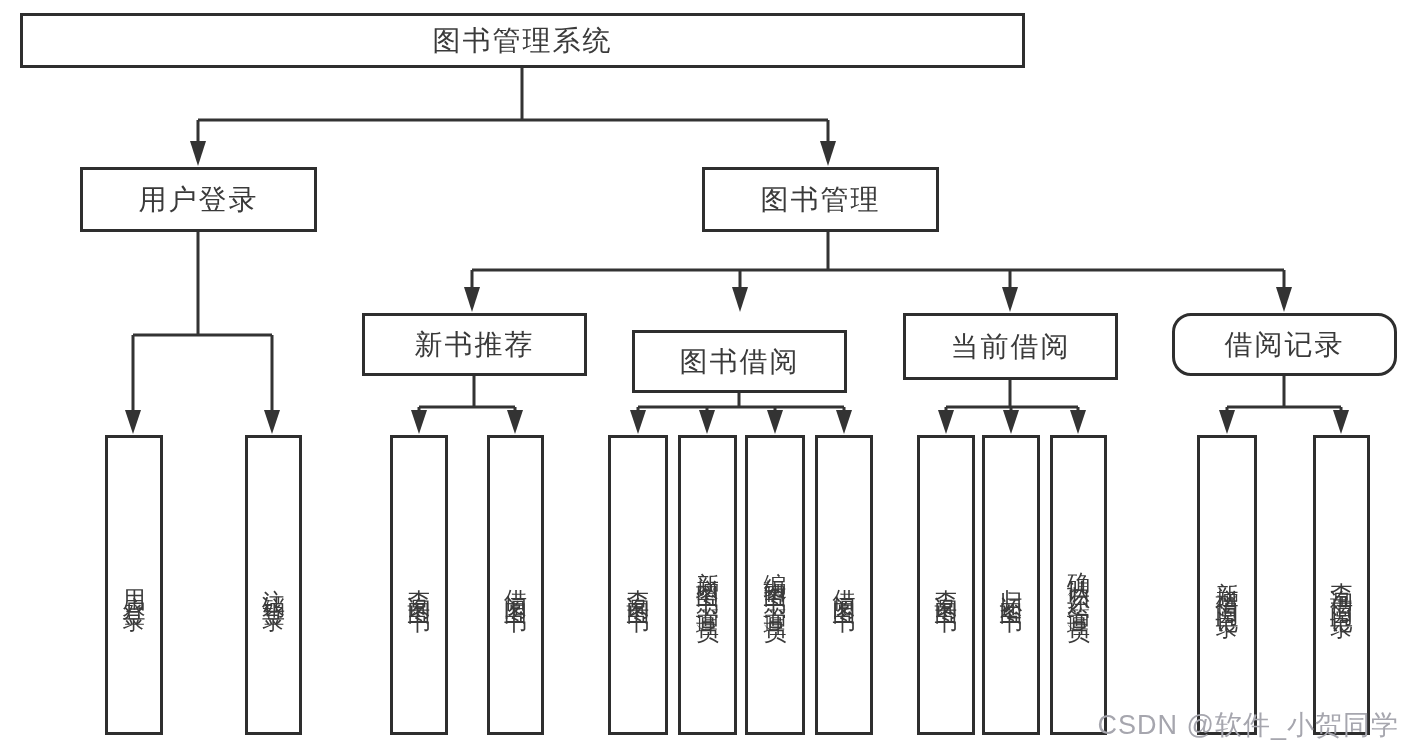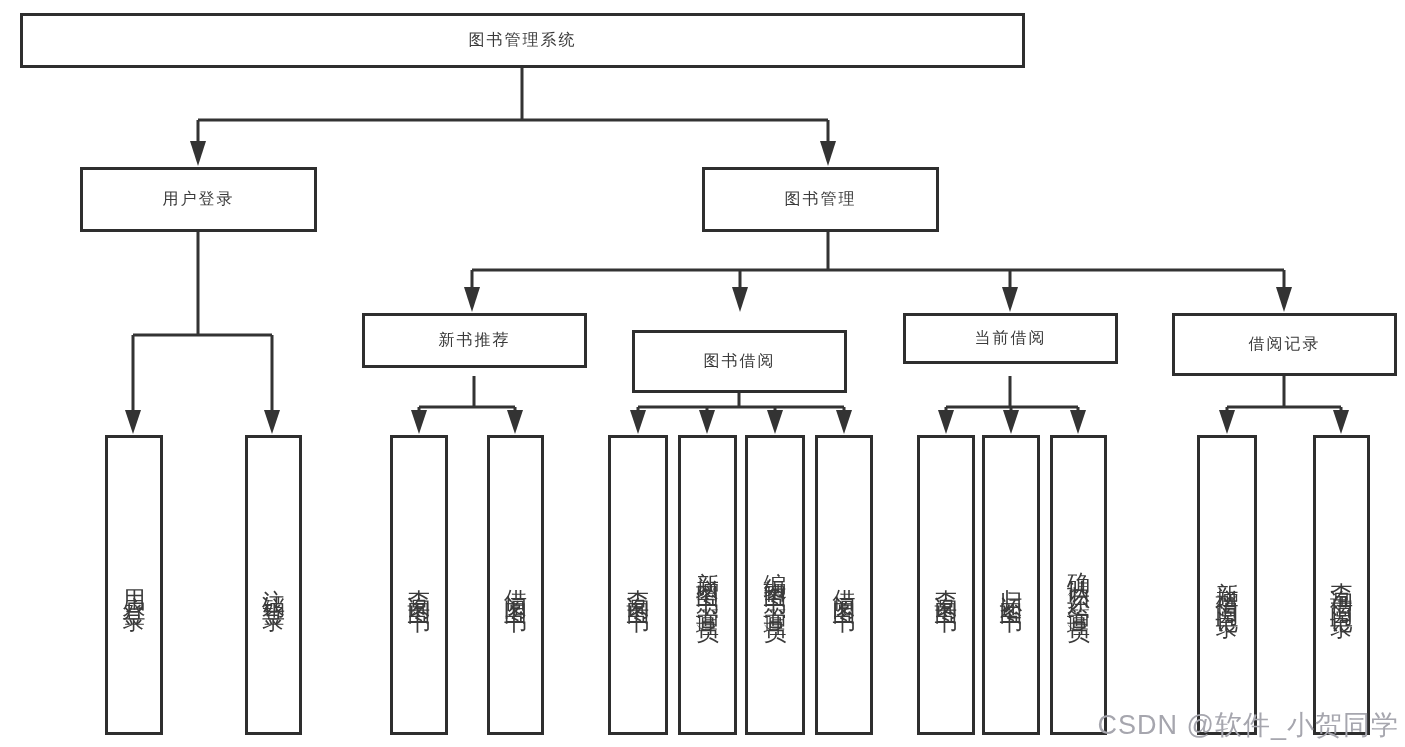--- a/index.html
+++ b/index.html
@@ -30,38 +30,38 @@
   .box {
     position: absolute;
     background: #ffffff;
     border: 3px solid var(--border);
     display: flex;
     align-items: center;
     justify-content: center;
     color: var(--text);
   }
   .hlabel {
-    font-size: 16px;
+    font-size: 28px;
     letter-spacing: 2px;
     white-space: nowrap;
   }
   .leaf .vlabel {
     writing-mode: vertical-rl;
     text-orientation: mixed;
     font-size: 23px;
     letter-spacing: 7px;
     line-height: 1;
   }
   .root-box   { left: 20px;  top: 13px;  width: 1005px; height: 55px; }
   .l2-a       { left: 80px;  top: 167px; width: 237px;  height: 65px; }
   .l2-b       { left: 702px; top: 167px; width: 237px;  height: 65px; }
-  .l3-a       { left: 362px;  top: 313px; width: 225px; height: 55px; }
+  .l3-a       { left: 362px;  top: 313px; width: 225px; height: 63px; }
   .l3-b       { left: 632px;  top: 330px; width: 215px; height: 63px; }
-  .l3-c       { left: 903px;  top: 313px; width: 215px; height: 51px; }
-  .l3-d       { left: 1172px; top: 313px; width: 225px; height: 63px; }
+  .l3-c       { left: 903px;  top: 313px; width: 215px; height: 67px; }
+  .l3-d       { left: 1172px; top: 313px; width: 225px; height: 63px; border-radius: 19px; }
   .leaf { top: 435px; height: 300px; }
   .lf1  { left: 105px;  width: 58px; }
   .lf2  { left: 245px;  width: 57px; }
   .lf3  { left: 390px;  width: 58px; }
   .lf4  { left: 487px;  width: 57px; }
   .lf5  { left: 608px;  width: 60px; }
   .lf6  { left: 678px;  width: 59px; }
   .lf7  { left: 745px;  width: 60px; }
   .lf8  { left: 815px;  width: 58px; }
   .lf9  { left: 917px;  width: 58px; }

